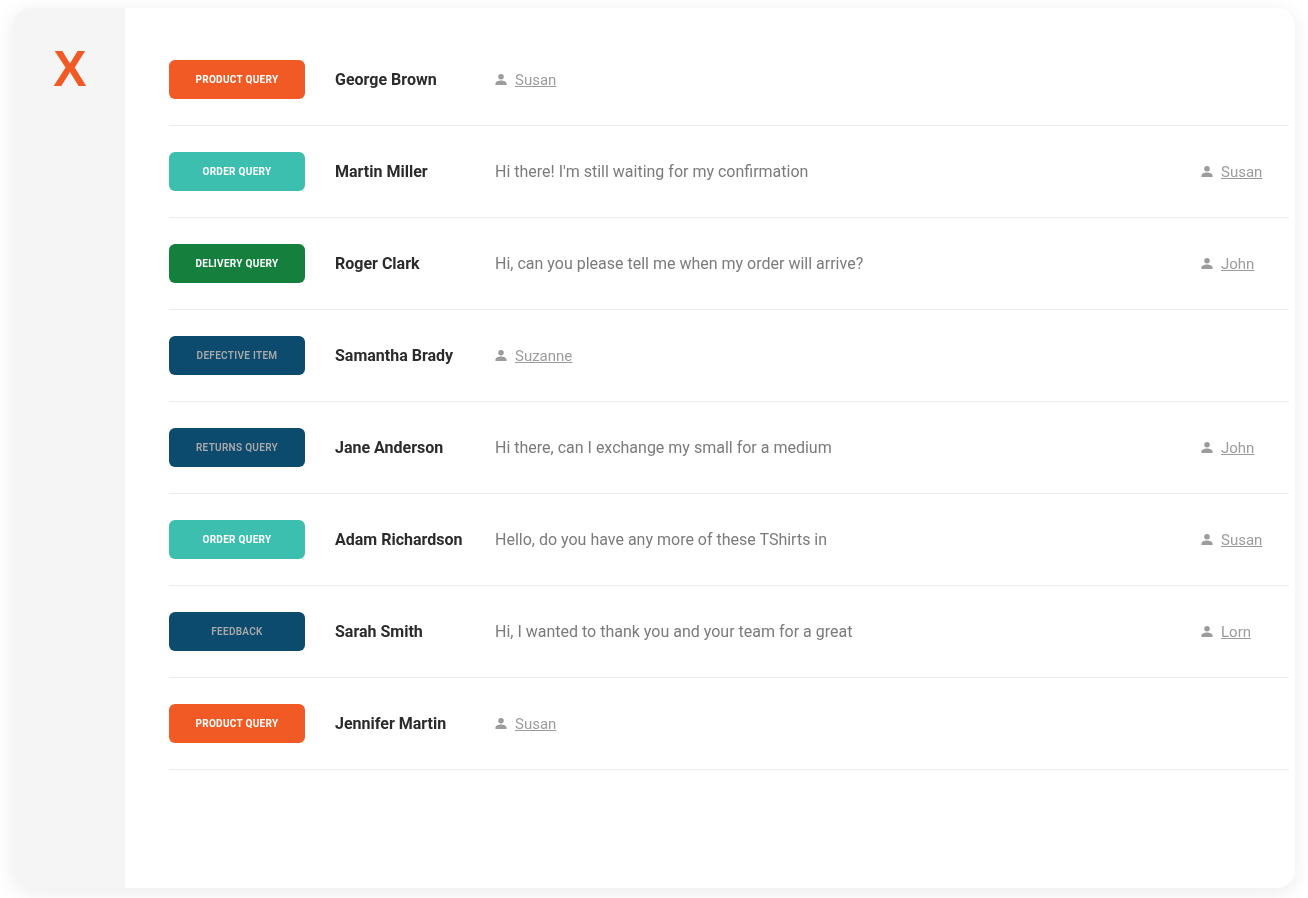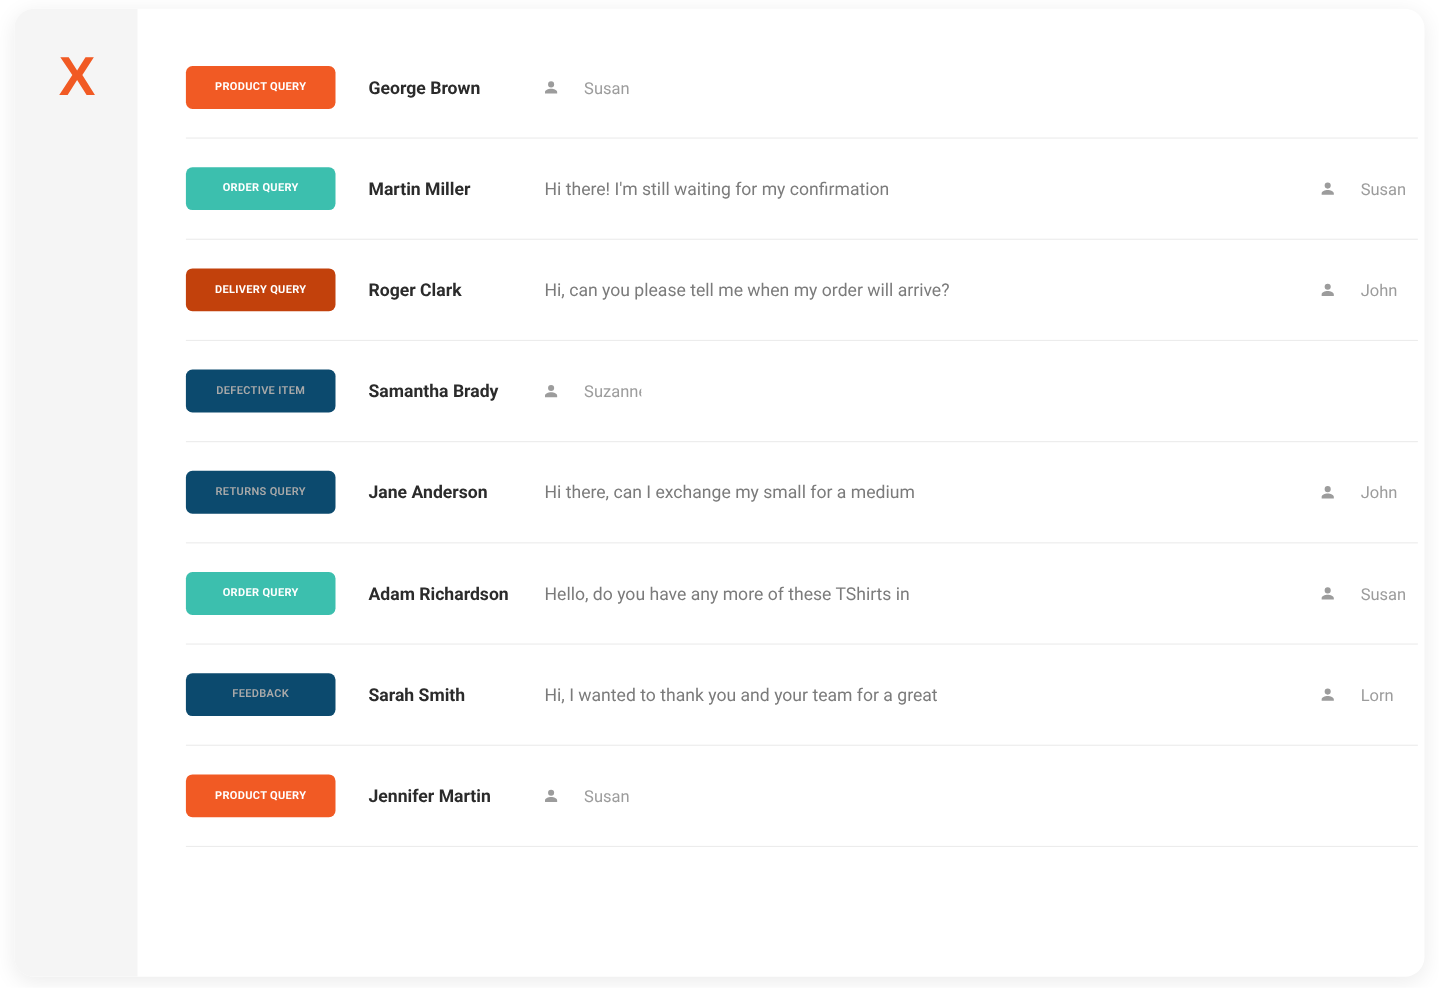--- a/index.html
+++ b/index.html
@@ -60,21 +60,21 @@
       border-radius: 6px;
       font-size: 10px;
       font-weight: 700;
       letter-spacing: 0.3px;
       text-align: center;
       color: #fff;
       flex-shrink: 0;
     }
     .tag.product  { background: #f15a24; }
     .tag.order    { background: #3cbfae; }
-    .tag.delivery { background: #c2410c; }
+    .tag.delivery { background: #15803d; }
     .tag.muted    { background: #0c4a6e; color: #a9a9a9; font-weight: 600; }
     .customer {
       width: 160px;
       margin-left: 30px;
       font-size: 16px;
       font-weight: 700;
       color: #2b2b2b;
       flex-shrink: 0;
     }
     .preview {
@@ -86,23 +86,24 @@
       text-overflow: ellipsis;
       padding-right: 20px;
     }
     .assignee {
       display: flex;
       align-items: center;
       color: #9c9c9c;
       font-size: 15px;
       width: 88px;
       flex-shrink: 0;
-      gap: 24px;
+      gap: 8px;
       white-space: nowrap;
       overflow: hidden;
+      text-decoration: underline;
     }
     .assignee svg { flex-shrink: 0; }
   </style>
 </head>
 <body>
 
 <div class="app-frame">
   <aside class="sidebar">
     <div class="logo">X</div>
   </aside>

